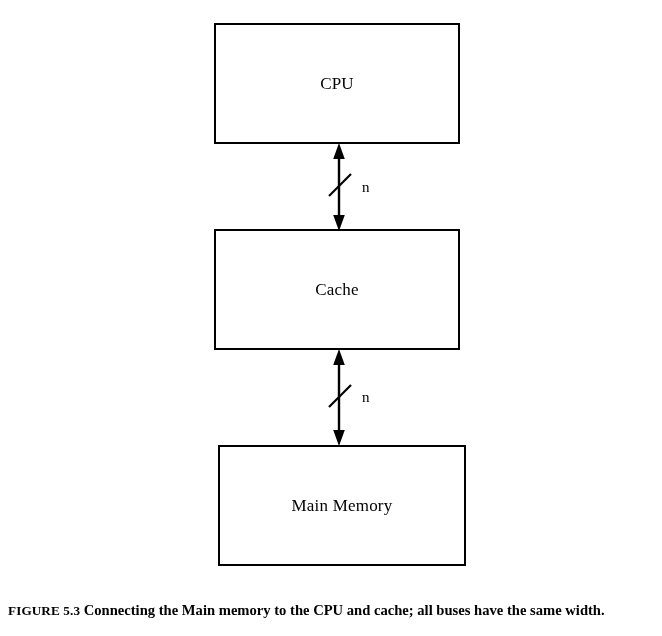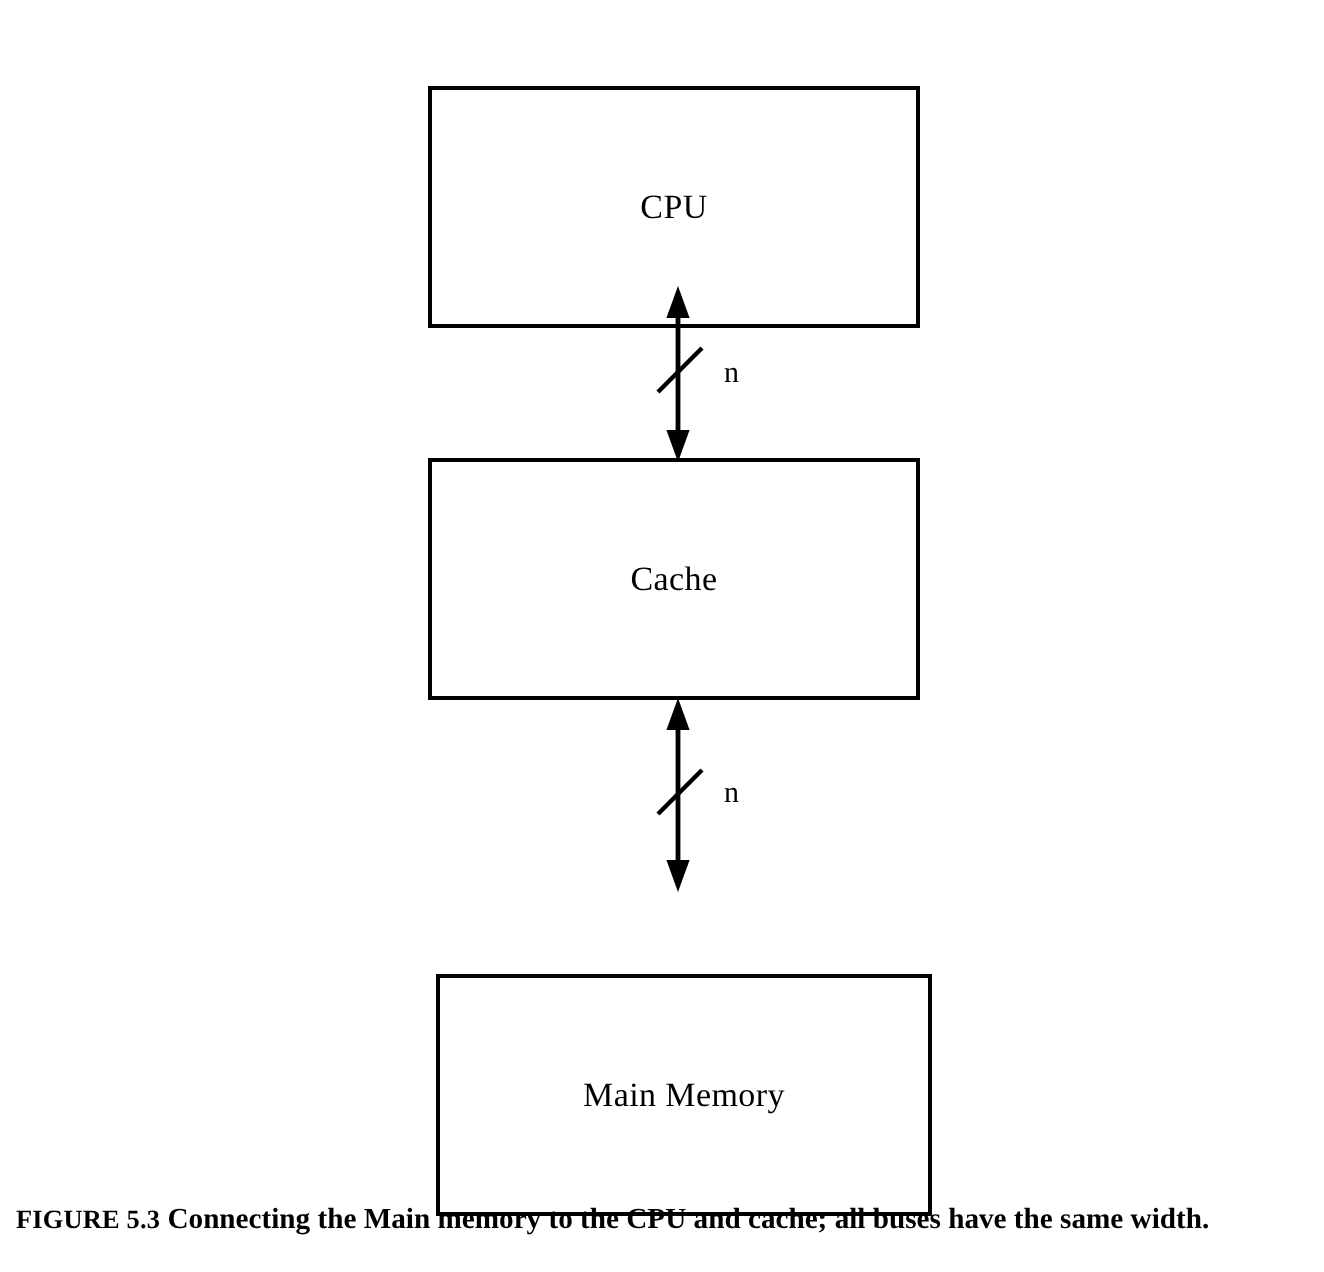--- a/index.html
+++ b/index.html
@@ -41,35 +41,33 @@
     color: #000000;
     letter-spacing: 0.2px;
     white-space: nowrap;
   }
 
   #box-cpu {
     left: 214px;
     top: 23px;
     width: 246px;
     height: 121px;
-    margin-top: 20px;
   }
   #box-cache {
     left: 214px;
     top: 229px;
     width: 246px;
     height: 121px;
     align-items: center;
   }
   #box-main-memory {
     left: 218px;
     top: 445px;
     width: 248px;
     height: 121px;
-    margin-top: 42px;
   }
 
   .bus-connector {
     position: absolute;
   }
   #connector-cpu-cache {
     left: 310px;
     top: 142px;
     width: 90px;
     height: 90px;

